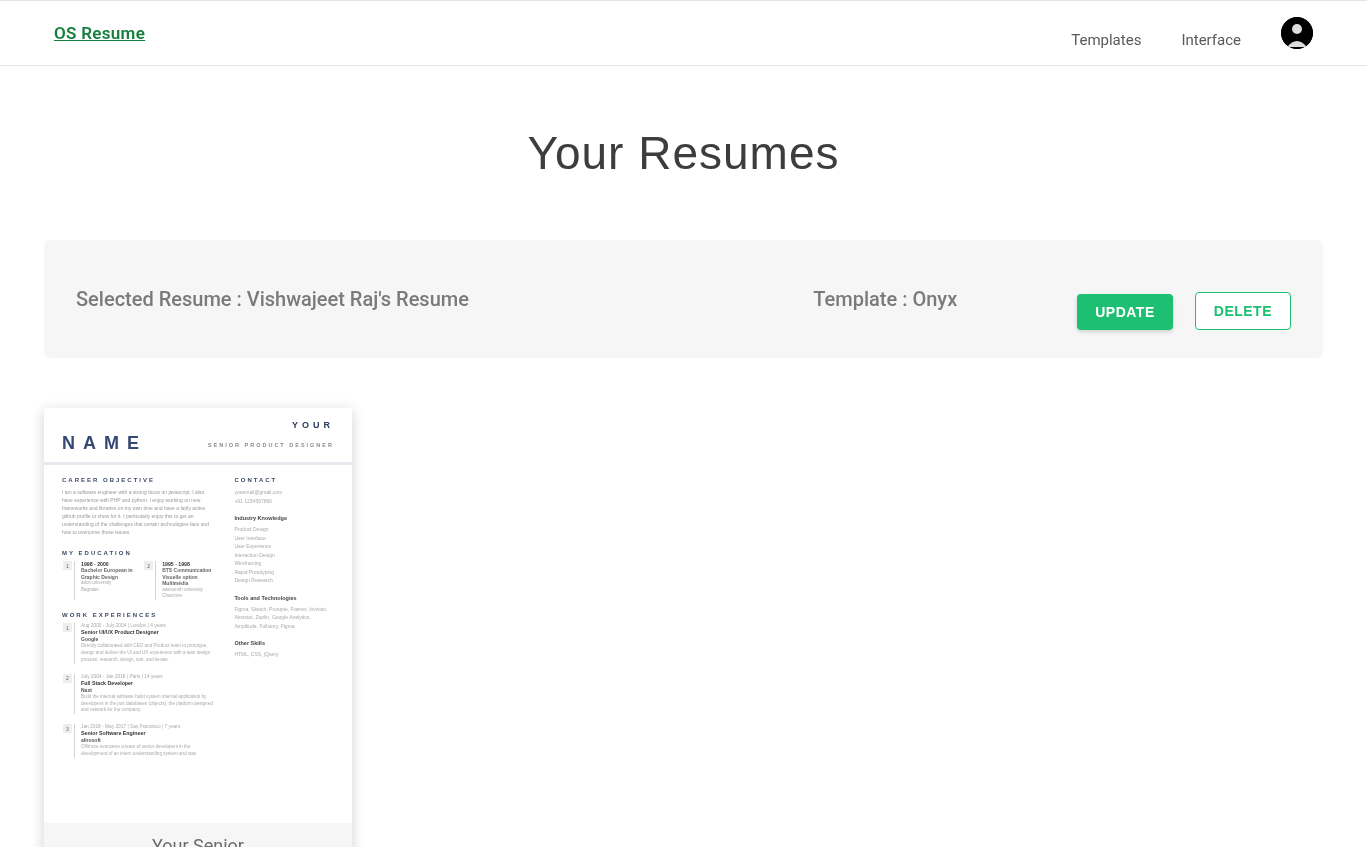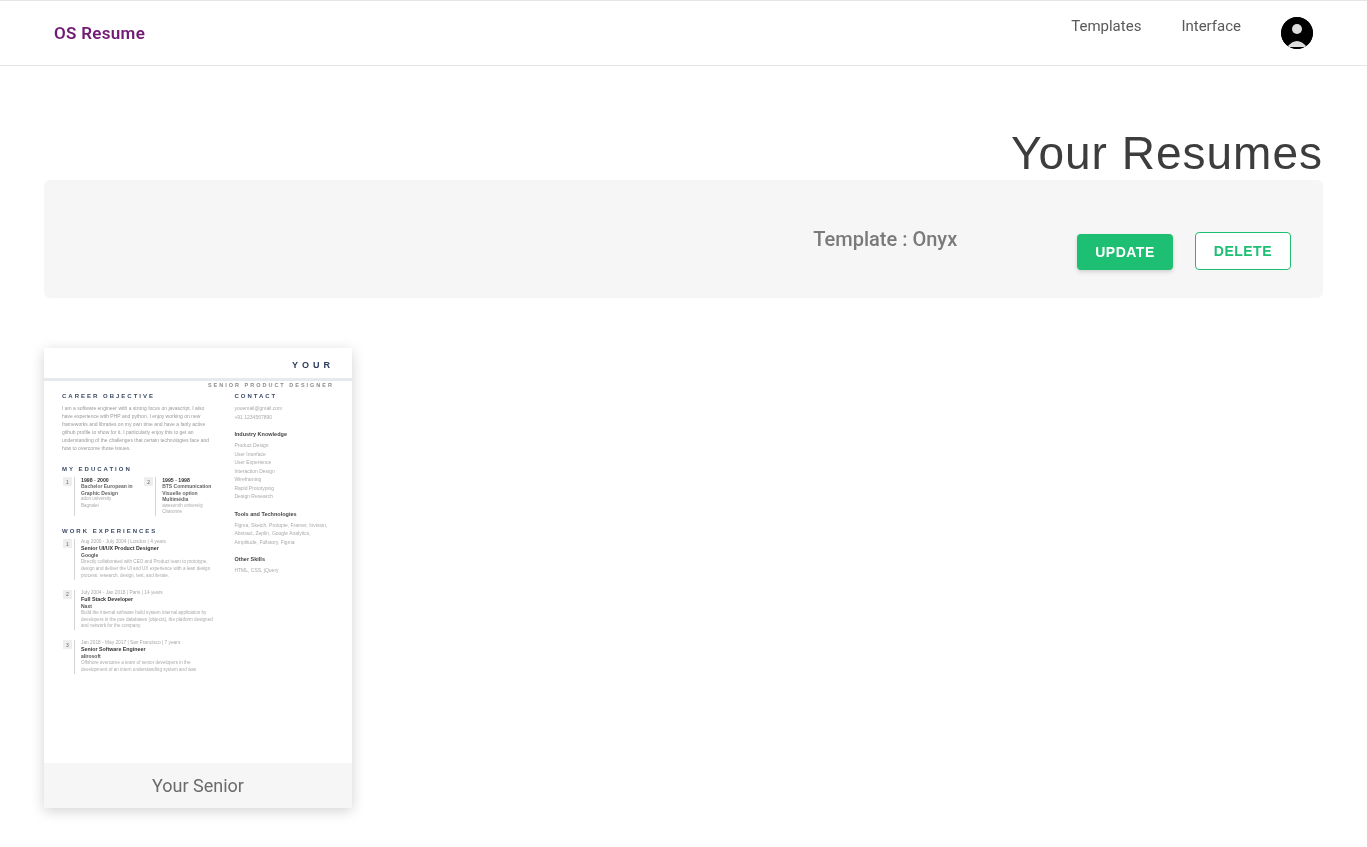--- a/index.html
+++ b/index.html
@@ -1,24 +1,24 @@
 <!DOCTYPE html>
 <html><head>
 <meta charset="utf-8">
 <style>
 * { margin:0; padding:0; box-sizing:border-box; }
 body { font-family:-apple-system,BlinkMacSystemFont,"Segoe UI",Roboto,sans-serif; background:#fff; color:#333; }
 .header { display:flex; justify-content:space-between; align-items:center; padding:16px 54px; border-bottom:1px solid #e5e5e5; border-top:1px solid #e5e5e5;}
-.brand { font-weight:600; font-size:17px; color:#701a75; letter-spacing:0.3px;}
-.nav-right { display:flex; align-items:flex-start; gap:40px; }
+.brand { font-weight:600; font-size:17px; color:#15803d; letter-spacing:0.3px;text-decoration:underline;}
+.nav-right { display:flex; align-items:flex-end; gap:40px; }
 .nav-link { cursor:pointer; font-size:15px; color:#5a5a5a; }
 .avatar { width:32px; height:32px; border-radius:50%; background:#000; display:flex; align-items:center; justify-content:center; overflow:hidden; cursor:pointer;}
 .avatar svg{width:100%;height:100%;}
 .container { padding:60px 44px 40px; max-width:1367px; margin:0 auto;}
-.page-title { font-size:46px; font-weight:300; text-align:right; color:#3d3d3d; letter-spacing:1px; font-family:"Segoe UI Light","Segoe UI",sans-serif;}
+.page-title { font-size:46px; font-weight:300; text-align:center; color:#3d3d3d; letter-spacing:1px; margin-bottom:60px; font-family:"Segoe UI Light","Segoe UI",sans-serif;}
 .info-bar { background:#f6f6f6; border-radius:6px; padding:28px 32px; display:flex; align-items:center; gap:20px;}
 .info-text { font-size:20px; color:#7a7a7a; font-weight:500;}
 .info-left{flex:0 0 auto;}
 .info-mid{flex:1;text-align:right;padding-right:100px;}
 .btn-row{display:flex;gap:22px;align-items:flex-end;}
 .btn { padding:10px 18px; border-radius:4px; font-weight:700; font-size:14px; cursor:pointer; letter-spacing:0.5px; border:none;}
 .btn-update{background:#1dbf73;color:#fff;box-shadow:0 2px 4px rgba(0,0,0,0.15);}
 .btn-delete{background:#fff;color:#1dbf73;border:1px solid #1dbf73;margin-top:24px;}
 .card-grid{display:flex;margin-top:50px;}
 .resume-card{width:308px;box-shadow:0 3px 14px rgba(0,0,0,0.18);border-radius:2px;overflow:hidden;cursor:pointer;}
@@ -65,31 +65,33 @@
           <path d="M6 30 Q16 18 26 30" fill="#ddd"></path>
         </svg>
     </div>
   </div>
 </div>
 
 <div class="container">
   <h1 class="page-title">Your Resumes</h1>
 
   <div class="info-bar">
+    <div class="info-text info-left">Selected Resume : Vishwajeet Raj's Resume</div>
     <div class="info-text info-mid">Template : Onyx</div>
     <div class="btn-row">
       <button class="btn btn-update">UPDATE</button>
       <button class="btn btn-delete">DELETE</button>
     </div>
   </div>
 
   <div class="card-grid">
     <div class="resume-card">
       <div class="thumb">
         <div class="t-your">YOUR</div>
+        <div class="t-name">NAME</div>
         <div class="t-role">SENIOR PRODUCT DESIGNER</div>
         <div class="t-divider"></div>
         <div class="t-cols">
           <div class="t-left">
             <div class="t-h">CAREER OBJECTIVE</div>
             <div class="t-body">I am a software engineer with a strong focus on javascript. I also have experience with PHP and python. I enjoy working on new frameworks and libraries on my own time and have a fairly active github profile to show for it. I particularly enjoy this to get an understanding of the challenges that certain technologies face and how to overcome those issues.</div>
             <div class="t-h">MY EDUCATION</div>
             <div class="t-edrow">
               <div class="t-ed" style="margin-left:12px;">
                 <div class="t-num">1</div>

